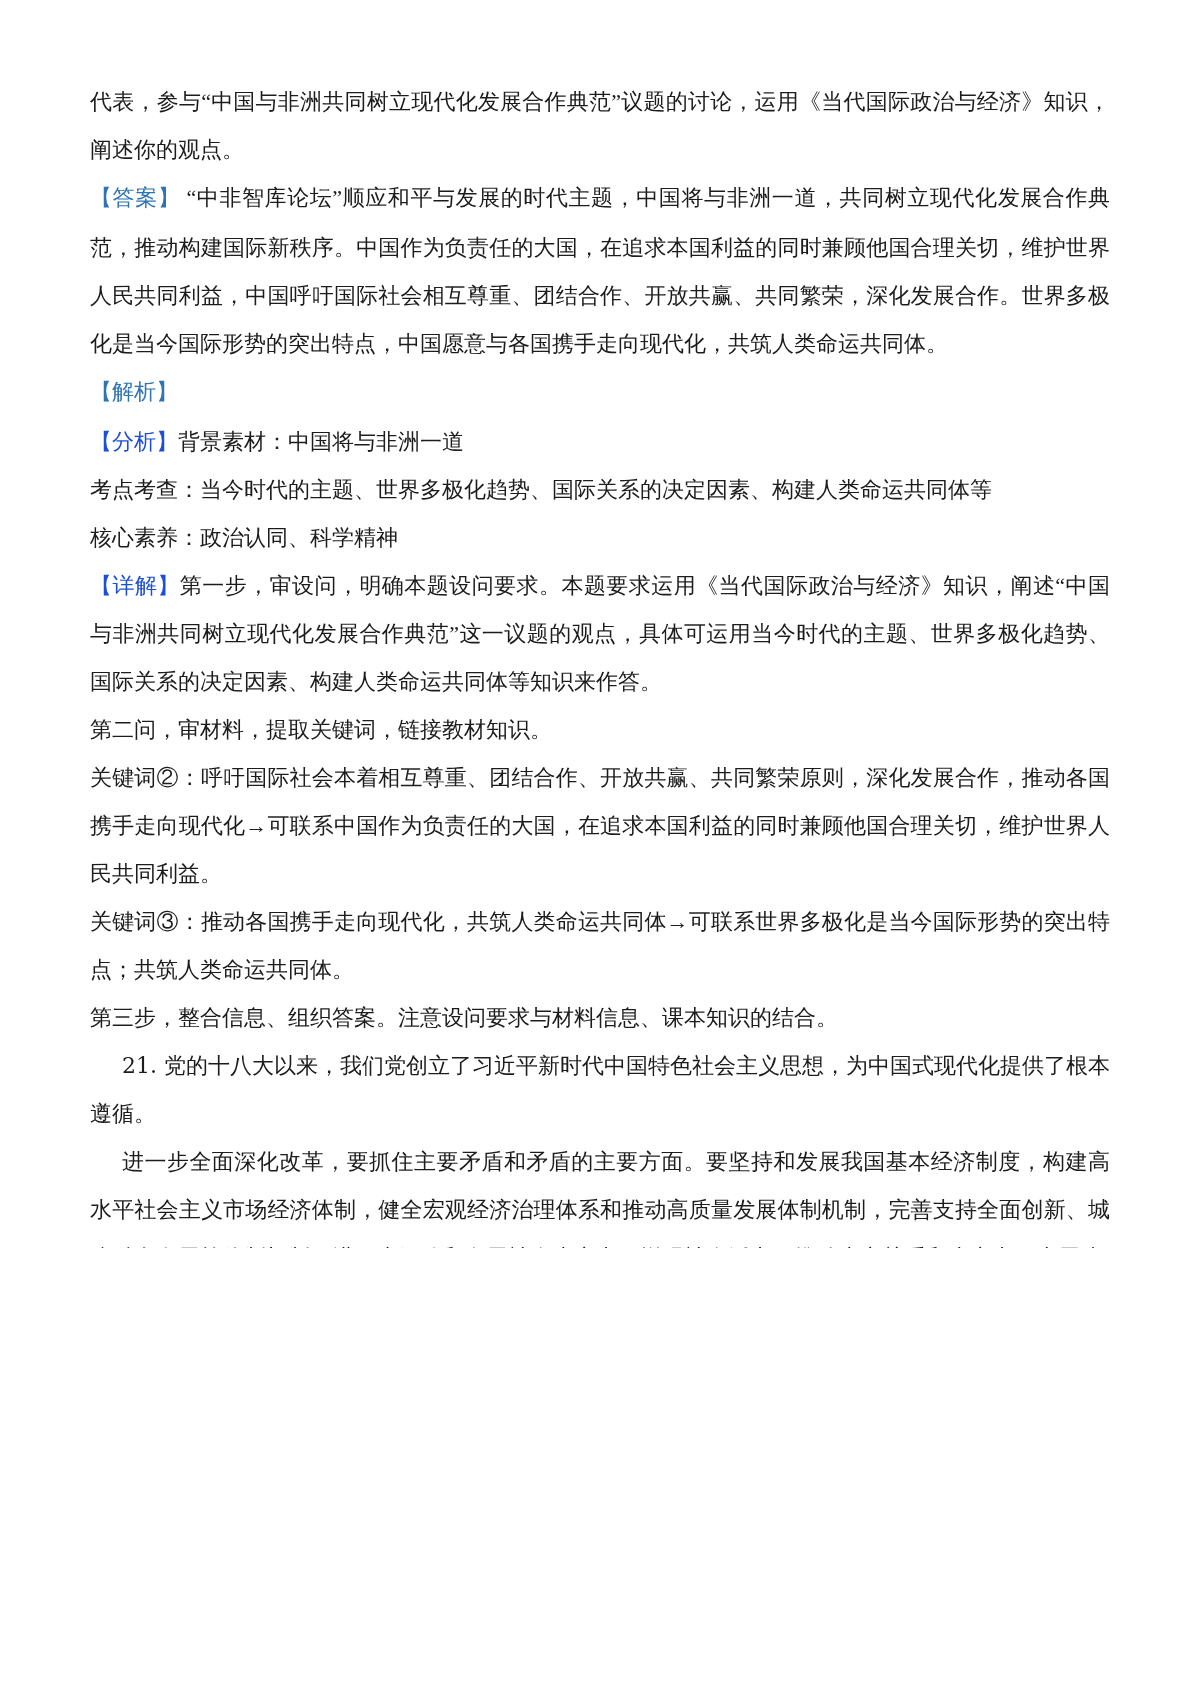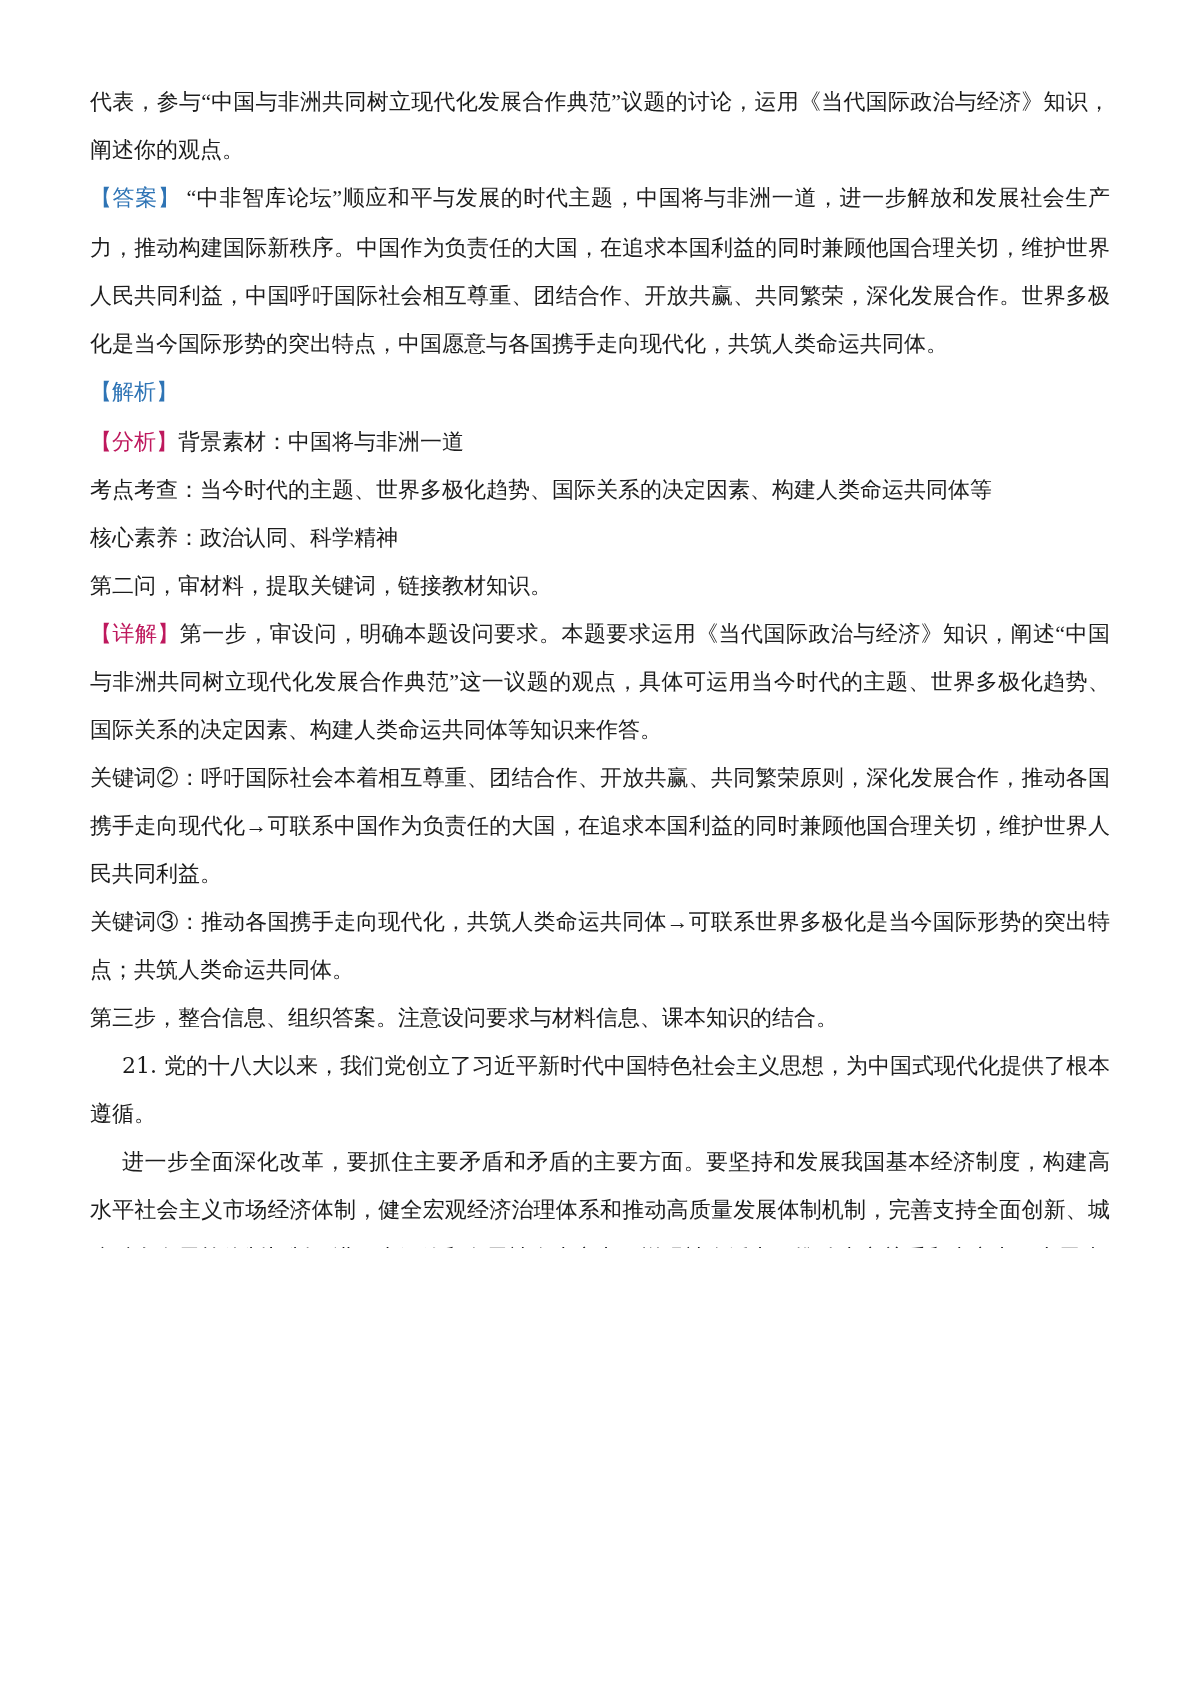--- a/index.html
+++ b/index.html
@@ -32,21 +32,21 @@
   }
   .content p {
     margin: 0;
     padding: 0;
   }
   .label-blue {
     color: var(--accent, #2e74b5);
     font-family: Liberation Mono, monospace;
   }
   .label-black {
-    color: #be185d;
+    color: #1d4ed8;
   }
   .kai {
     text-indent: 32px;
     font-family: "DejaVu Serif", "Liberation Serif", serif;
   }
   .footer {
     position: absolute;
     top: 1580px;
     left: 0;
     width: 100%;
@@ -57,34 +57,34 @@
   }
 </style>
 </head>
 <body>
 
 <div class="page">
   <div class="content">
 
     <p><span>代表，参与“中国与非洲共同树立现代化发展合作典范”议题的讨论，运用《当代国际政治与经济》知识，阐述你的观点。</span></p>
 
-    <p><span class="label-blue">【答案】</span><span> “中非智库论坛”顺应和平与发展的时代主题，中国将与非洲一道，进一步解放和发展社会生产力，推动构建国际新秩序。中国作为负责任的大国，在追求本国利益的同时兼顾他国合理关切，维护世界人民共同利益，中国呼吁国际社会相互尊重、团结合作、开放共赢、共同繁荣，深化发展合作。世界多极化是当今国际形势的突出特点，中国愿意与各国携手走向现代化，共筑人类命运共同体。</span></p>
+    <p><span class="label-blue">【答案】</span><span> “中非智库论坛”顺应和平与发展的时代主题，中国将与非洲一道，共同树立现代化发展合作典范，推动构建国际新秩序。中国作为负责任的大国，在追求本国利益的同时兼顾他国合理关切，维护世界人民共同利益，中国呼吁国际社会相互尊重、团结合作、开放共赢、共同繁荣，深化发展合作。世界多极化是当今国际形势的突出特点，中国愿意与各国携手走向现代化，共筑人类命运共同体。</span></p>
 
     <p><span class="label-blue">【解析】</span></p>
 
     <p><span class="label-black">【分析】</span><span>背景素材：中国将与非洲一道</span></p>
 
     <p><span>考点考查：当今时代的主题、世界多极化趋势、国际关系的决定因素、构建人类命运共同体等</span></p>
 
 
     <p><span>核心素养：政治认同、科学精神</span></p>
 
+    <p><span class="label-black">【详解】</span><span>第一步，审设问，明确本题设问要求。本题要求运用《当代国际政治与经济》知识，阐述“中国与非洲共同树立现代化发展合作典范”这一议题的观点，具体可运用当今时代的主题、世界多极化趋势、国际关系的决定因素、构建人类命运共同体等知识来作答。</span></p>
+
     <p><span>第二问，审材料，提取关键词，链接教材知识。</span></p>
-
-    <p><span class="label-black">【详解】</span><span>第一步，审设问，明确本题设问要求。本题要求运用《当代国际政治与经济》知识，阐述“中国与非洲共同树立现代化发展合作典范”这一议题的观点，具体可运用当今时代的主题、世界多极化趋势、国际关系的决定因素、构建人类命运共同体等知识来作答。</span></p>
 
 
     <p><span>关键词②：呼吁国际社会本着相互尊重、团结合作、开放共赢、共同繁荣原则，深化发展合作，推动各国携手走向现代化→可联系中国作为负责任的大国，在追求本国利益的同时兼顾他国合理关切，维护世界人民共同利益。</span></p>
 
     <p><span>关键词③：推动各国携手走向现代化，共筑人类命运共同体→可联系世界多极化是当今国际形势的突出特点；共筑人类命运共同体。</span></p>
 
     <p><span>第三步，整合信息、组织答案。注意设问要求与材料信息、课本知识的结合。</span></p>
 
     <p class="kai"><span>21. 党的十八大以来，我们党创立了习近平新时代中国特色社会主义思想，为中国式现代化提供了根本遵循。</span></p>
 

